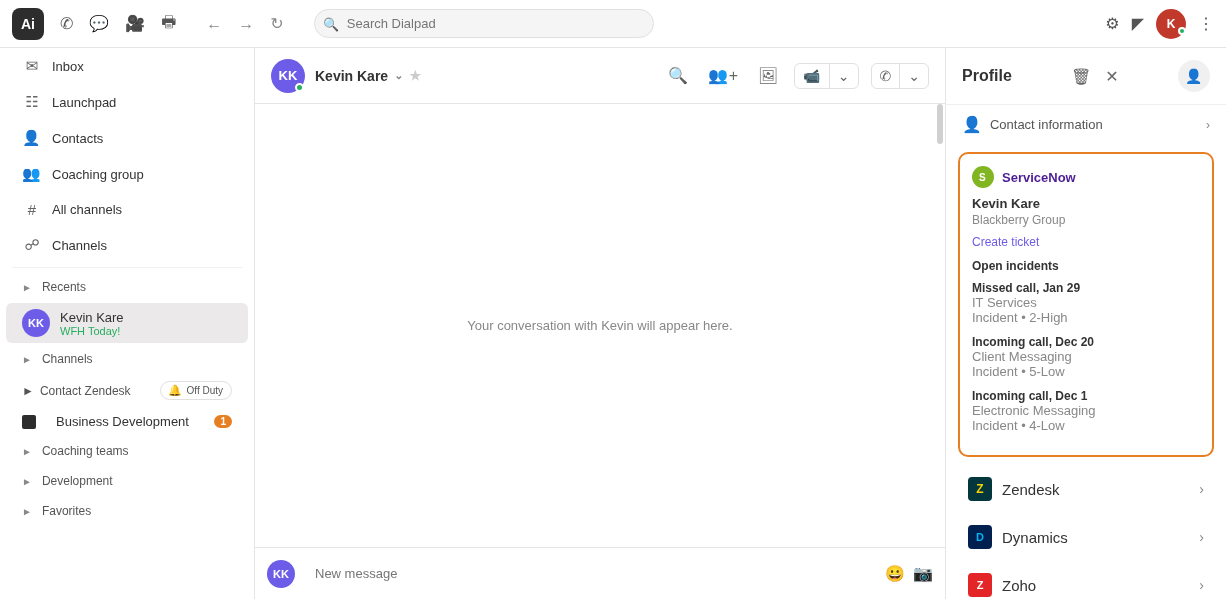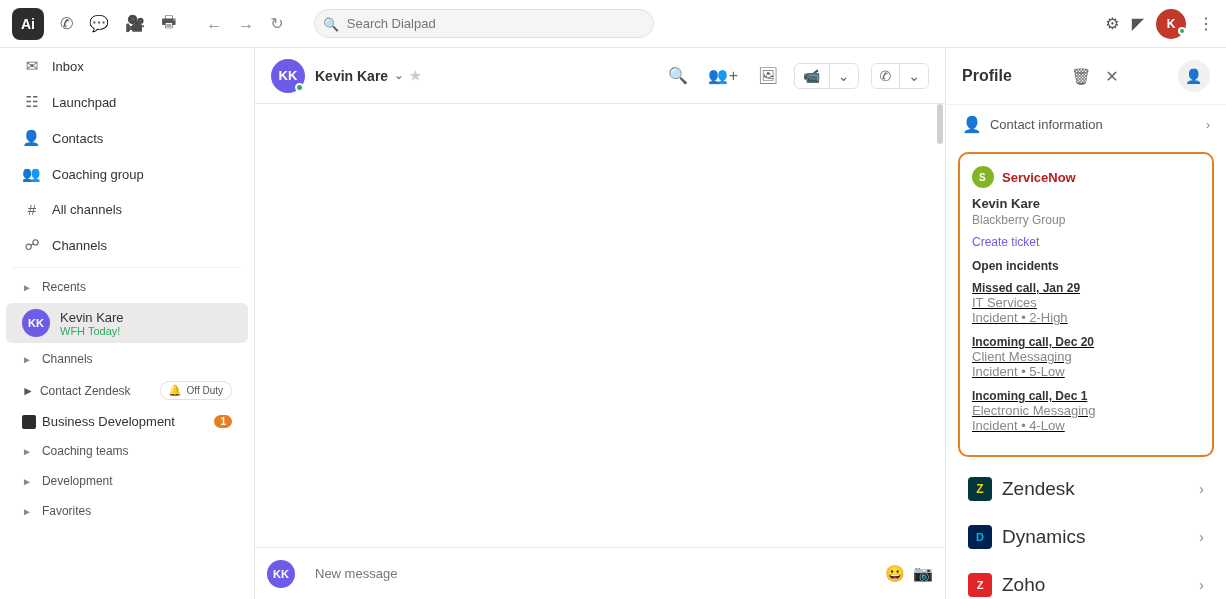--- a/index.html
+++ b/index.html
@@ -34,21 +34,21 @@
     .user-item { display: flex; align-items: center; gap: 10px; padding: 6px 16px; cursor: pointer; border-radius: 6px; margin: 1px 6px; background: #ebe9e9; }
     .user-avatar { width: 28px; height: 28px; border-radius: 50%; background: #6c5ce7; display: flex; align-items: center; justify-content: center; color: #fff; font-size: 11px; font-weight: bold; flex-shrink: 0; }
     .user-info { flex: 1; }
     .user-name { font-size: 13px; color: #333; font-weight: 500; }
     .user-status { font-size: 11px; color: #27ae60; }
     .badge-orange { background: #e67e22; color: #fff; border-radius: 10px; font-size: 10px; padding: 1px 6px; font-weight: bold; }
     .contact-centers-row { display: flex; align-items: center; justify-content: space-between; padding: 6px 16px; cursor: pointer; margin: 1px 6px; }
     .contact-centers-left { display: flex; align-items: center; gap: 6px; color: #555; font-size: 12px; }
     .off-duty-badge { background: #fff; border: 1px solid #e0e0e0; border-radius: 10px; font-size: 10px; padding: 2px 8px; color: #555; display: flex; align-items: center; gap: 4px; }
     .bell-icon { font-size: 11px; color: #666; }
-    .biz-dev-row { display: flex; align-items: center; gap: 6px; padding: 6px 16px; cursor: pointer; margin: 1px 6px; }
+    .biz-dev-row { display: flex; align-items: center; gap: 20px; padding: 6px 16px; cursor: pointer; margin: 1px 6px; }
     .biz-dev-square { width: 14px; height: 14px; background: #2d2d2d; border-radius: 2px; flex-shrink: 0; }
     .divider { height: 1px; background: #f0f0f0; margin: 4px 12px; }
 
     
     .chat-area { flex: 1; display: flex; flex-direction: column; overflow: hidden; border-right: 1px solid #e5e5e5; }
     .chat-header { height: 56px; border-bottom: 1px solid #e5e5e5; display: flex; align-items: center; padding: 0 16px; gap: 10px; flex-shrink: 0; }
     .chat-avatar { width: 34px; height: 34px; border-radius: 50%; background: #6c5ce7; display: flex; align-items: center; justify-content: center; color: #fff; font-size: 13px; font-weight: bold; flex-shrink: 0; position: relative; }
     .chat-avatar-dot { width: 9px; height: 9px; background: #27ae60; border-radius: 50%; position: absolute; bottom: 1px; right: 1px; border: 2px solid #fff; }
     .chat-header-info { flex: 1; }
     .chat-header-name { display: flex; align-items: center; gap: 6px; font-size: 14px; font-weight: 600; color: #333; }
@@ -77,37 +77,37 @@
     .right-panel-actions { display: flex; gap: 8px; align-items: center; }
     .panel-icon-btn { background: none; border: none; cursor: pointer; color: #666; font-size: 16px; padding: 3px; border-radius: 4px; }
     .contact-info-row { display: flex; align-items: center; justify-content: space-between; padding: 10px 16px; border-radius: 8px; cursor: pointer; }
     .contact-info-left { display: flex; align-items: center; gap: 8px; color: #555; font-size: 13px; }
     .contact-info-left .person-icon { color: #888; font-size: 16px; }
 
     
     .servicenow-card { margin: 8px 12px; border: 2px solid #e67e22; border-radius: 10px; padding: 12px; background: #fff; }
     .servicenow-header { display: flex; align-items: center; gap: 8px; margin-bottom: 8px; }
     .servicenow-logo { width: 22px; height: 22px; border-radius: 50%; background: #81b622; display: flex; align-items: center; justify-content: center; color: #fff; font-size: 10px; font-weight: bold; }
-    .servicenow-name { font-size: 13px; font-weight: 600; color: #b91c1c; }
+    .servicenow-name { font-size: 13px; font-weight: 600; color: #4c1d95; }
     .sn-contact { font-size: 13px; font-weight: 600; color: #333; margin-bottom: 2px; }
     .sn-company { font-size: 12px; color: #888; margin-bottom: 8px; }
     .sn-link { font-size: 12px; color: #6c5ce7; cursor: pointer; margin-bottom: 10px; }
     .sn-incidents-title { font-size: 12px; font-weight: 600; color: #333; margin-bottom: 8px; }
-    .sn-incident { margin-bottom: 10px; text-decoration: underline; }
+    .sn-incident { margin-bottom: 10px; }
     .sn-incident-title { font-size: 12px; font-weight: 600; color: #333; }
     .sn-incident-sub { font-size: 13px; color: #888; }
 
     
     .integration-row { display: flex; align-items: center; justify-content: space-between; padding: 10px 16px; border-radius: 8px; cursor: pointer; margin: 2px 6px; }
     .integration-left { display: flex; align-items: center; gap: 10px; }
     .integration-logo { width: 24px; height: 24px; border-radius: 4px; display: flex; align-items: center; justify-content: center; font-size: 12px; font-weight: bold; flex-shrink: 0; }
     .integration-logo.zendesk { background: #03363d; color: #fff; }
     .integration-logo.dynamics { background: #002050; color: #00b4f1; }
     .integration-logo.zoho { background: #e42527; color: #fff; }
-    .integration-name { font-size: 19px; color: #333; font-weight: 500; }
+    .integration-name { font-size: 15px; color: #333; font-weight: 500; }
 
     .profile-icon-right { width: 32px; height: 32px; border-radius: 50%; background: #f0f0f0; display: flex; align-items: center; justify-content: center; color: #888; font-size: 14px; cursor: pointer; }
   </style>
 </head>
 <body>
 
 <div class="topbar">
   <div class="topbar-logo">Ai</div>
   <div class="topbar-icons">
     <span class="topbar-icon">✆</span>
@@ -240,20 +240,21 @@
           <div class="call-btn-inner">⌄</div>
         </div>
         <div class="call-btn-group">
           <div class="call-btn-inner">✆</div>
           <div class="call-btn-inner">⌄</div>
         </div>
       </div>
     </div>
 
     <div class="chat-body" style="position:relative;">
+      <span>Your conversation with Kevin will appear here.</span>
       <div style="position:absolute;right:2px;top:0;width:6px;height:40px;background:#d0d0d0;border-radius:3px;"></div>
     </div>
 
     <div class="chat-footer">
       <div class="footer-avatar">KK</div>
       <input class="chat-input" type="text" placeholder="New message" style="">
       <div class="footer-icons">
         <span class="footer-icon">😀</span>
         <span class="footer-icon">📷</span>
       </div>

